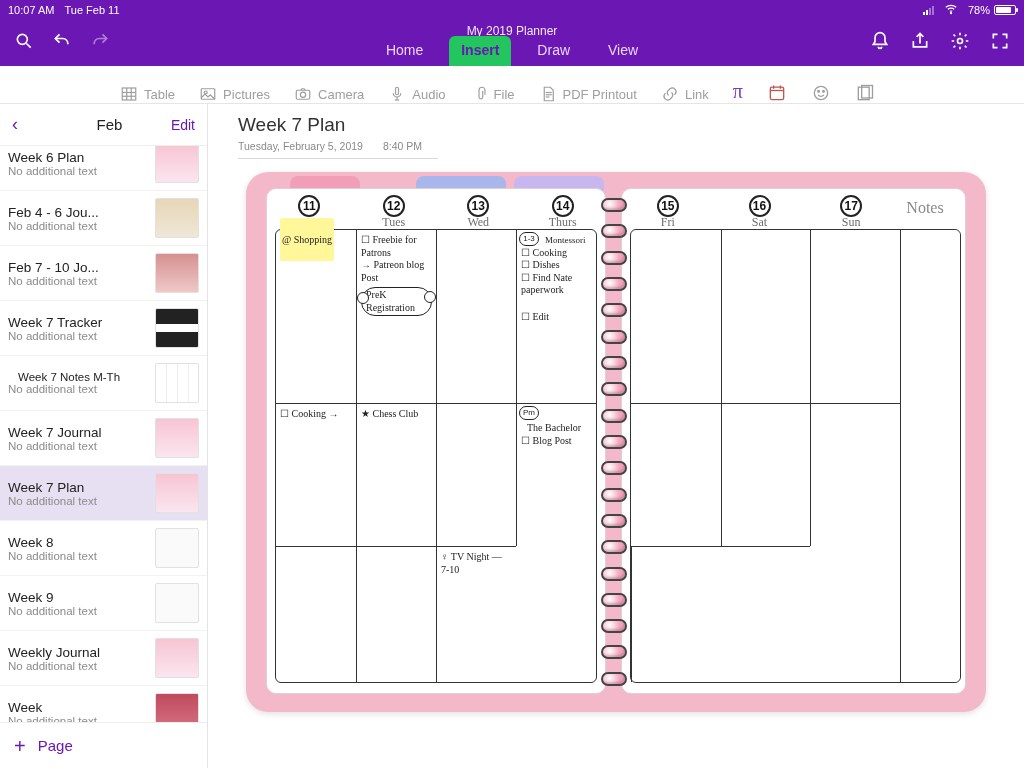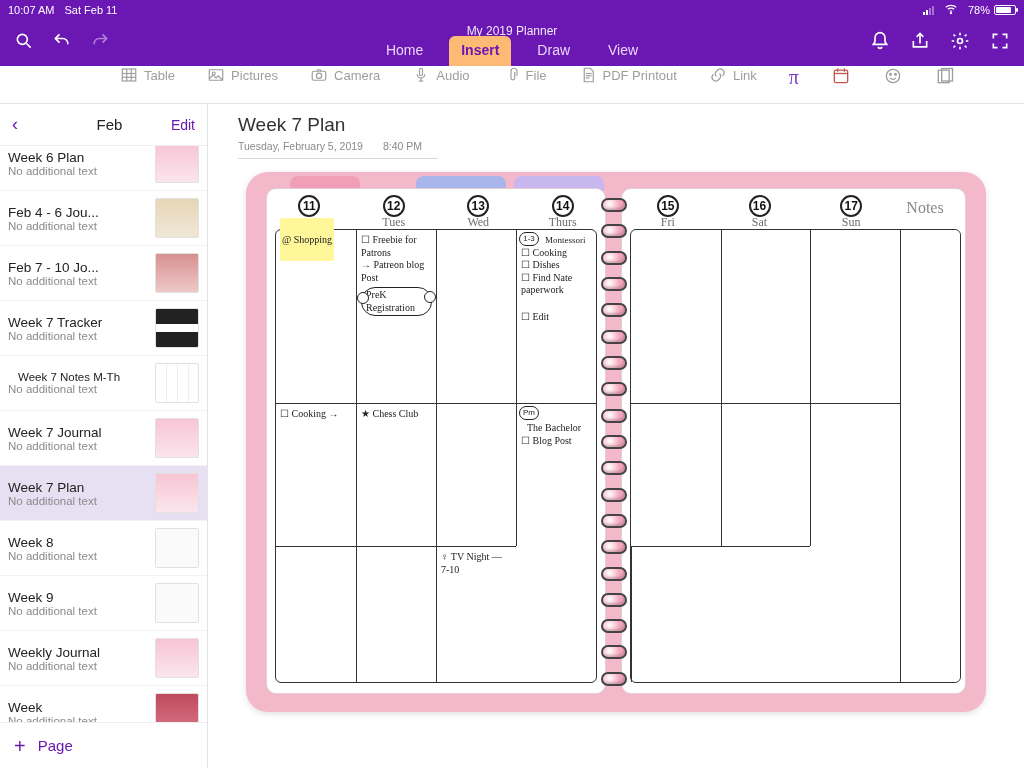--- a/index.html
+++ b/index.html
@@ -17,24 +17,24 @@
   .sig-bars span:nth-child(2){height:5px}
   .sig-bars span:nth-child(3){height:7px;opacity:.4}
   .sig-bars span:nth-child(4){height:9px;opacity:.4}
   
   .title-bar { height: 46px; background: #6b17b3; color:#fff; position:relative; display:flex; align-items:center; }
   .title-left { display:flex; gap:18px; align-items:center; padding-left:14px; }
   .title-bar svg { width:20px; height:20px; }
   .doc-title { position:absolute; left:0; right:0; top:4px; text-align:center; font-size:12px; opacity:.9; pointer-events:none; }
   .tabs-row { position:absolute; left:0; right:0; bottom:0; display:flex; justify-content:center; gap:14px; align-items:flex-end; }
   .nav-tab { color:#e9d7fa; font-size:14px; padding:6px 12px 8px; border-radius:6px 6px 0 0; cursor:pointer; }
-  .nav-tab.active { background:#fdba74; color:#6b17b3; font-weight:600; }
+  .nav-tab.active { background:#22c55e; color:#6b17b3; font-weight:600; }
   .title-right { margin-left:auto; display:flex; gap:20px; align-items:center; padding-right:14px; }
   
-  .ribbon { height:38px; background:#fff; border-bottom:1px solid #e5e5e5; display:flex; align-items:flex-start; gap:32px; padding-left:120px; color:#9e9e9e; font-size:13px; }
+  .ribbon { height:38px; background:#fff; border-bottom:1px solid #e5e5e5; display:flex; align-items:flex-end; gap:24px; padding-left:120px; color:#9e9e9e; font-size:13px; }
   .ribbon-item { display:flex; align-items:center; gap:6px; cursor:pointer; }
   .ribbon-item svg { width:18px; height:18px; }
   .ribbon-icon-only svg { width:20px; height:20px; }
   .pi-sym { font-family: Georgia, serif; font-size:20px; color:#7a3bc7; }
   
   .body { display:flex; height:664px; }
   
   .sidebar-head { height:42px; display:flex; align-items:center; justify-content:space-between; padding:0 12px; border-bottom:1px solid #eee; }
   .back-chev { color:#6b17b3; font-size:18px; }
   .side-title { font-size:15px; color:#222; position:absolute; left:0; right:0; text-align:center; pointer-events:none;margin-left:12px; }
@@ -97,21 +97,21 @@
   .cloud::before{left:-5px;top:4px}
   .cloud::after{right:-5px;top:3px}
   .pageR .pgrid .cell.notes-col { border-top:none; }
 </style>
 </head>
 <body>
 
 <div class="status-bar">
   <div class="status-left">
     <span>10:07 AM</span>
-    <span>Sat Feb 11</span>
+    <span>Tue Feb 11</span>
   </div>
   <div class="status-right">
     <span class="sig-bars">
         <span></span>
         <span></span>
         <span></span>
         <span></span>
       </span>
     <span>
       <svg viewBox="0 0 24 24" width="14" height="14" fill="none" stroke="#fff" stroke-width="2">

